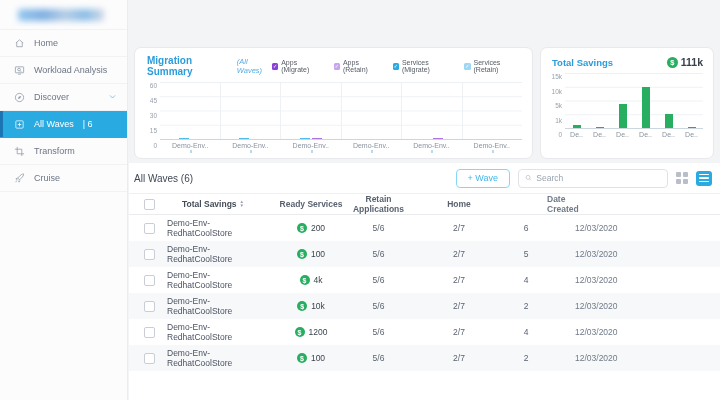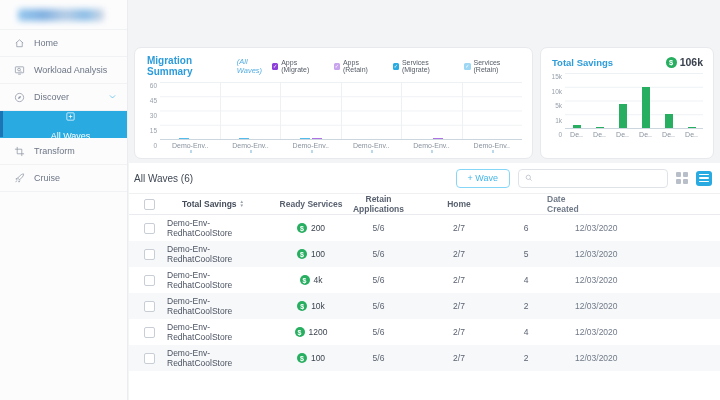--- a/index.html
+++ b/index.html
@@ -8,21 +8,21 @@
   .app { position:relative; width:720px; height:400px; background:#f3f4f6; overflow:hidden; }
 
   
   .sidebar { position:absolute; left:0; top:0; width:128px; height:400px; background:#fcfcfd; border-right:1px solid #ececef; }
   .logo-box { height:30px; border-bottom:1px solid #f1f2f4; display:flex; align-items:center; padding-left:18px; }
   .logo-blur { width:86px; height:12px; border-radius:2px; filter:blur(3px); opacity:.65;
     background:linear-gradient(90deg,#5aa9e6 0%,#3b86d1 30%,#8fb3d9 55%,#4d9bdc 78%,#b9c6d8 100%); }
   .nav-item { position:relative; height:27px; display:flex; align-items:center; gap:9px; padding-left:14px;
     border-bottom:1px solid #f1f2f4; color:#6d7685; font-size:9px; cursor:pointer; }
   .nav-item svg { width:11px; height:11px; stroke:#8a93a1; stroke-width:1.6; fill:none; flex:0 0 auto; }
-  .nav-item.selected { background:#29abe2; color:#ffffff; border-bottom:1px solid #29abe2;flex-direction:column; }
+  .nav-item.selected { background:#29abe2; color:#ffffff; border-bottom:1px solid #29abe2; }
   .nav-item.selected::before { content:""; position:absolute; left:0; top:0; bottom:0; width:3px; background:#1b74b4; }
   .nav-item.selected svg { stroke:#ffffff; }
   .nav-badge { font-size:9px; }
   .chev { margin-left:auto; margin-right:10px; }
   .chev svg { stroke:#29abe2 !important; width:9px; height:9px; }
   .compass-needle { fill:#8a93a1; stroke:none !important; }
 
   
   .main { position:absolute; left:129px; top:0; width:591px; height:400px; display:flex; flex-direction:column;margin-top:41px; }
   .top-strip { padding:6px 6px 4px 5px; display:flex; gap:7px; background:#f3f4f6; }
@@ -262,21 +262,21 @@
               </div>
           </div>
         </div>
       </div>
 
       <div class="card savings">
         <div class="s-head">
           <span class="s-title">Total Savings</span>
           <span class="s-total">
             <span class="dollar-badge">$</span>
-            <span class="s-total-val">106k</span>
+            <span class="s-total-val">111k</span>
           </span>
         </div>
         <div class="s-chart">
           <div class="yaxis">
             <span>15k</span>
             <span>10k</span>
             <span>5k</span>
             <span>1k</span>
             <span>0</span>
           </div>
@@ -316,20 +316,21 @@
 
     <div class="table-panel">
       <div class="toolbar">
         <span class="tp-title">All Waves (6)</span>
         <button class="wave-btn">+ Wave</button>
         <div class="search-box">
           <svg viewBox="0 0 24 24">
               <circle cx="10" cy="10" r="6.5"></circle>
               <path d="M15 15l5 5"></path>
             </svg>
+          <input type="text" placeholder="Search" style="">
         </div>
         <div class="grid-toggle">
             <span></span>
             <span></span>
             <span></span>
             <span></span>
           </div>
         <div class="list-toggle">
             <span></span>
             <span></span>

